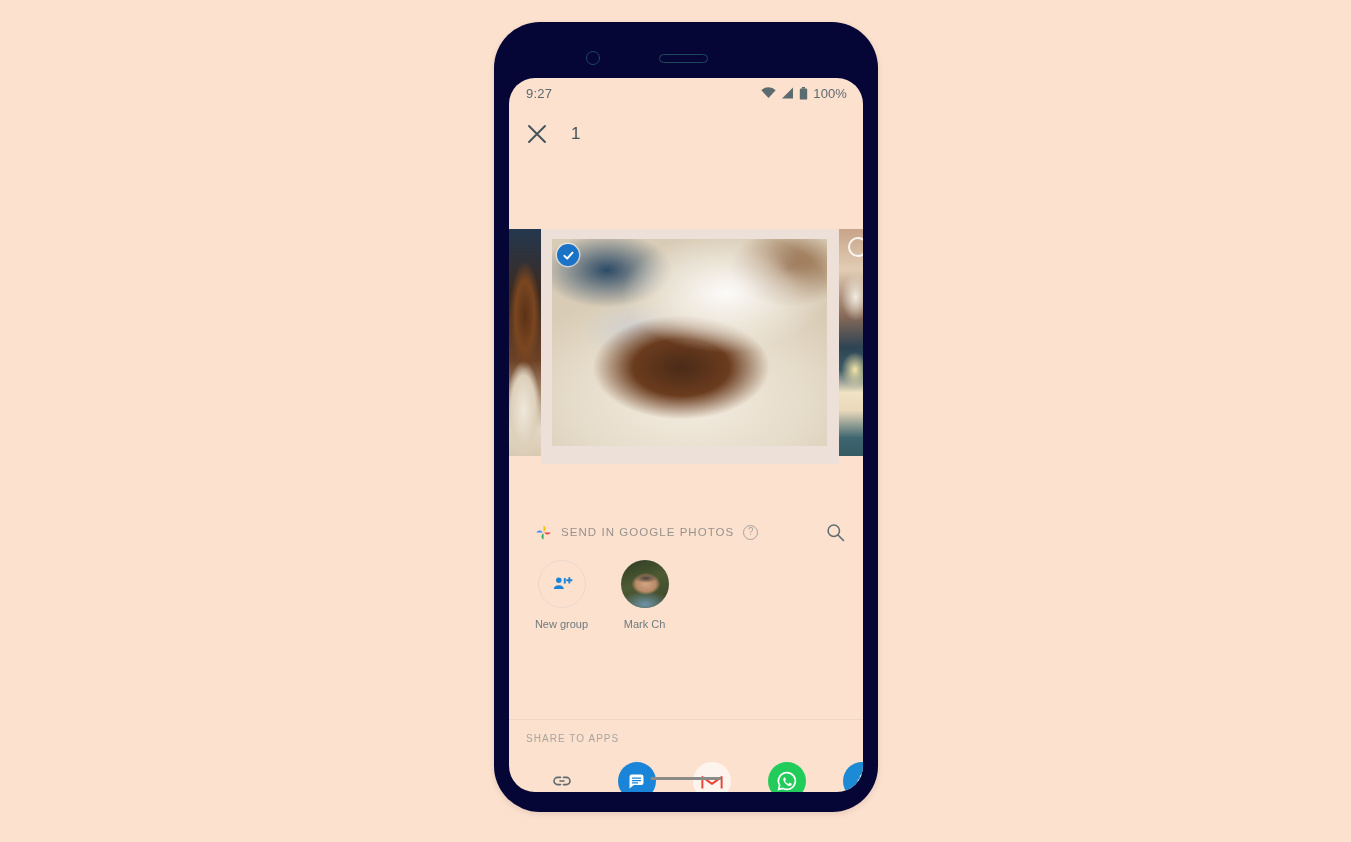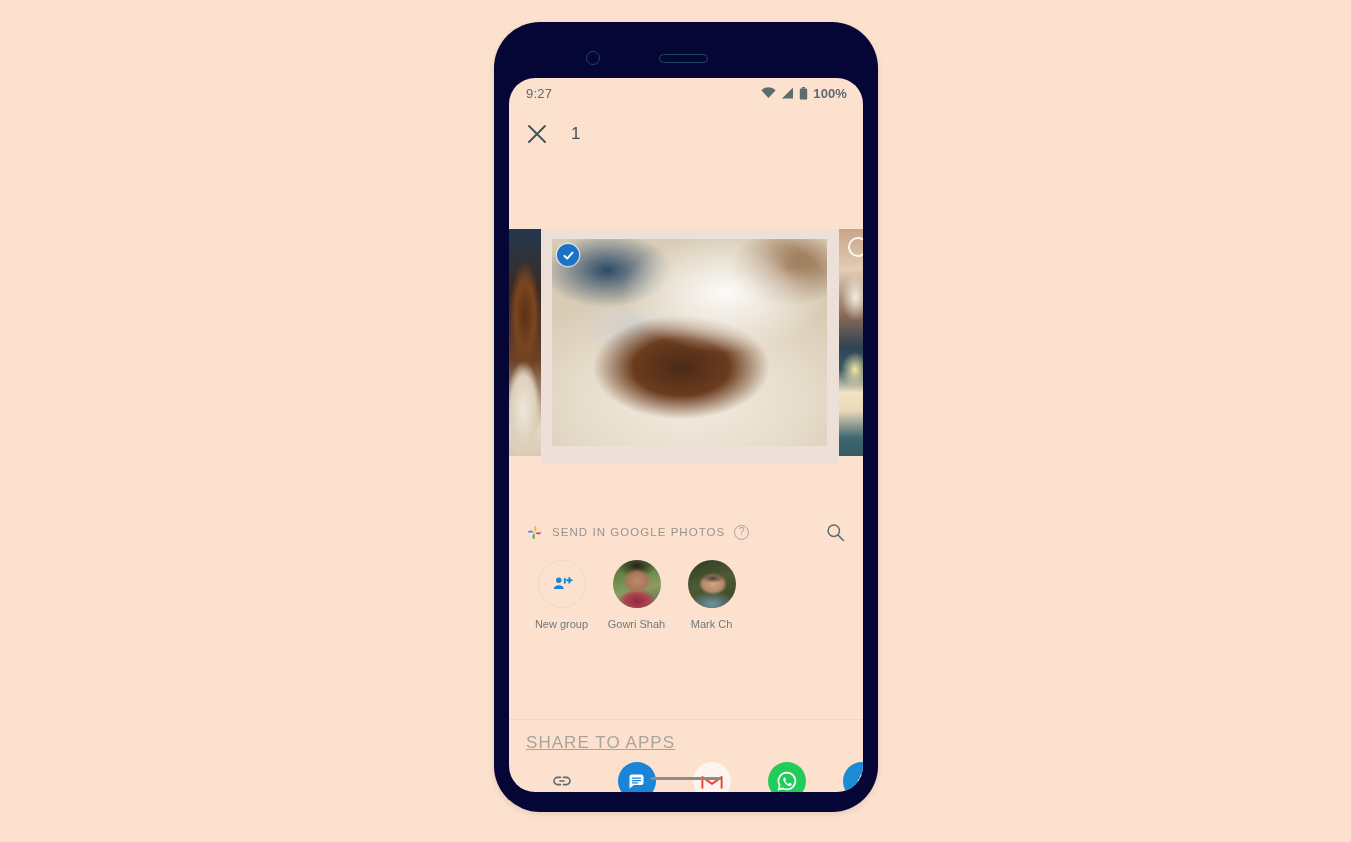--- a/index.html
+++ b/index.html
@@ -72,21 +72,21 @@
     color: #5c6b70;
     font-size: 13px;
     letter-spacing: .2px;
   }
   .status-right {
     display: flex;
     align-items: center;
     gap: 5px;
   }
   .status-right svg { display: block; }
-  .battery-pct { font-size: 13px; letter-spacing: .1px; font-weight: bold; }
+  .battery-pct { font-size: 13px; letter-spacing: .1px; }
 
   
   .appbar {
     height: 52px;
     display: flex;
     align-items: center;
     padding-left: 16px;
     gap: 22px;
   }
   .close-btn {
@@ -171,21 +171,21 @@
   }
 
   
   .gp-header {
     position: absolute;
     left: 0; top: 433px;
     width: 354px;
     height: 42px;
     display: flex;
     align-items: center;
-    padding: 0 18px 0 17px;
+    padding: 0 18px 0 26px;
   }
   .gp-left { display: flex; align-items: center; gap: 9px; flex: 1; }
   .gp-label {
     font-size: 11.5px;
     letter-spacing: 1.05px;
     color: #97928c;
   }
   .help-icon {
     width: 15px; height: 15px;
     border: 1.3px solid #a8a29b;
@@ -199,21 +199,21 @@
 
   
   .contacts-row {
     position: absolute;
     left: 0; top: 482px;
     width: 354px;
     height: 100px;
     display: flex;
     align-items: flex-start;
     padding-left: 15px;
-    gap: 0;
+    gap: 8px;
     overflow: hidden;
   }
   .contact {
     flex: 0 0 auto;
     width: 75px;
     display: flex;
     flex-direction: column;
     align-items: center;
     cursor: pointer;
   }
@@ -272,24 +272,23 @@
     left: 0; top: 641px;
     width: 354px;
     height: 1px;
     background: #f0d6c4;
   }
 
   
   .apps-label {
     position: absolute;
     left: 17px; top: 655px;
-    font-size: 17px;
+    font-size: 10px;
     letter-spacing: 1.05px;
     color: #aaa49d;
-    text-decoration: underline;
   }
   .apps-row {
     position: absolute;
     left: 0; top: 684px;
     width: 354px;
     height: 80px;
     display: flex;
     align-items: flex-start;
     padding-left: 15px;
     overflow: hidden;
@@ -415,26 +414,20 @@
               <circle cx="8.5" cy="8" r="3" fill="#1a84d8"></circle>
               <path d="M3 17.5 a5.5 4.2 0 0 1 11 0 Z" fill="#1a84d8"></path>
               <rect x="14" y="5.5" width="2.1" height="6" fill="#1a84d8"></rect>
               <path d="M17.5 8 h5 M20 5.5 v5" stroke="#1a84d8" stroke-width="2.1" stroke-linecap="round"></path>
             </svg>
           </div>
           <div class="contact-name">New group</div>
         </div>
 
 
-        <div class="contact">
-          <div class="avatar">
-            <div class="face-gowri"></div>
-          </div>
-          <div class="contact-name">Gowri Shah</div>
-        </div>
 
 
         <div class="contact">
           <div class="avatar">
             <div class="face-mark"></div>
           </div>
           <div class="contact-name">Mark Ch</div>
         </div>
 
       </div>

